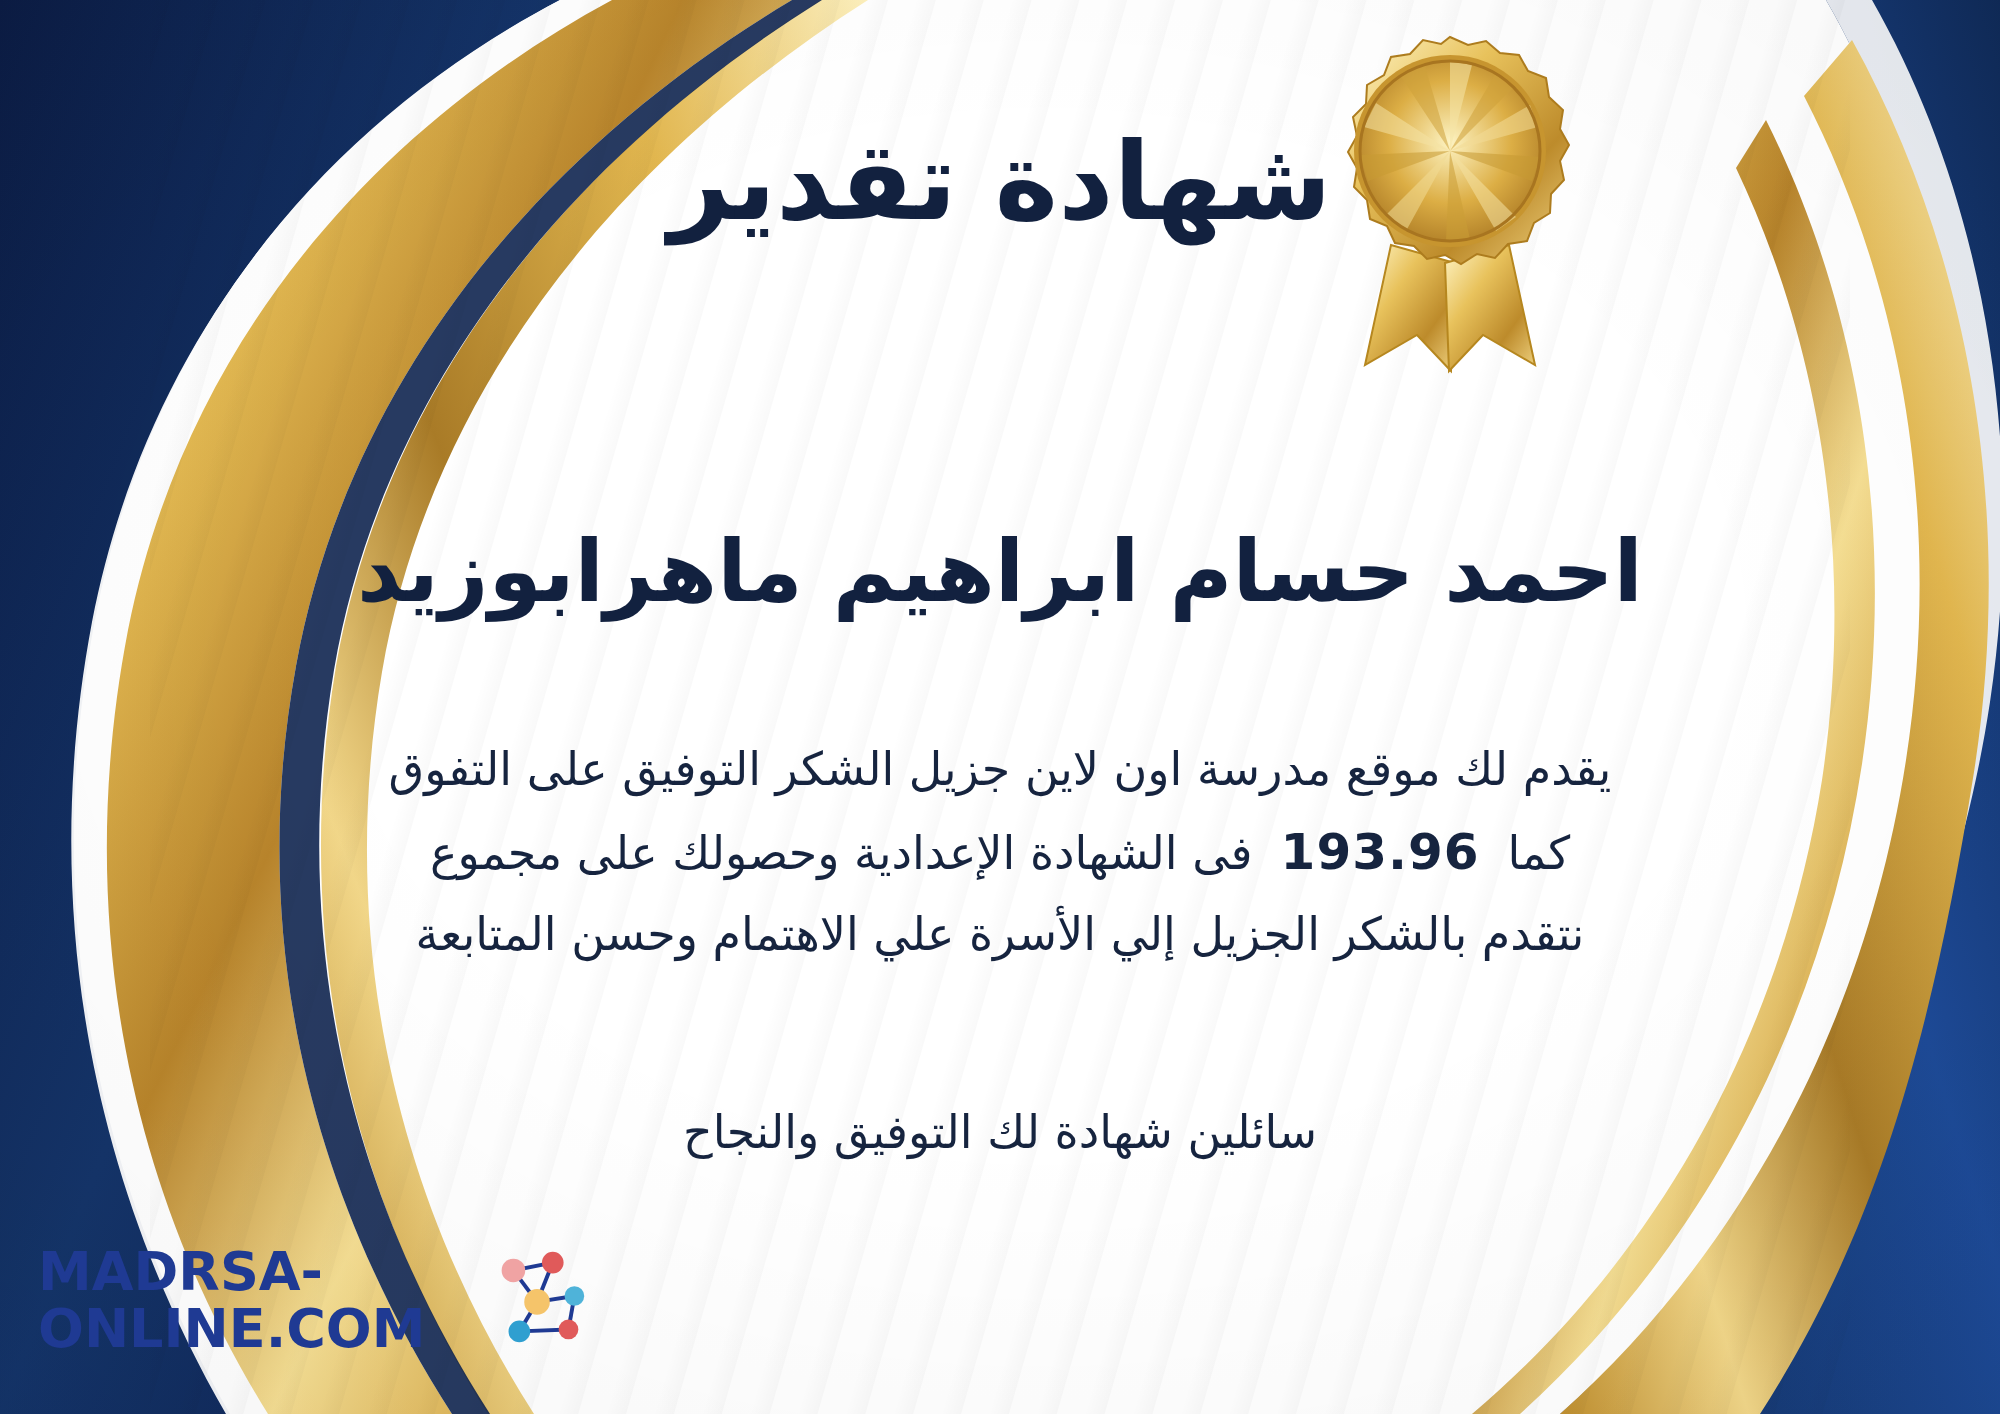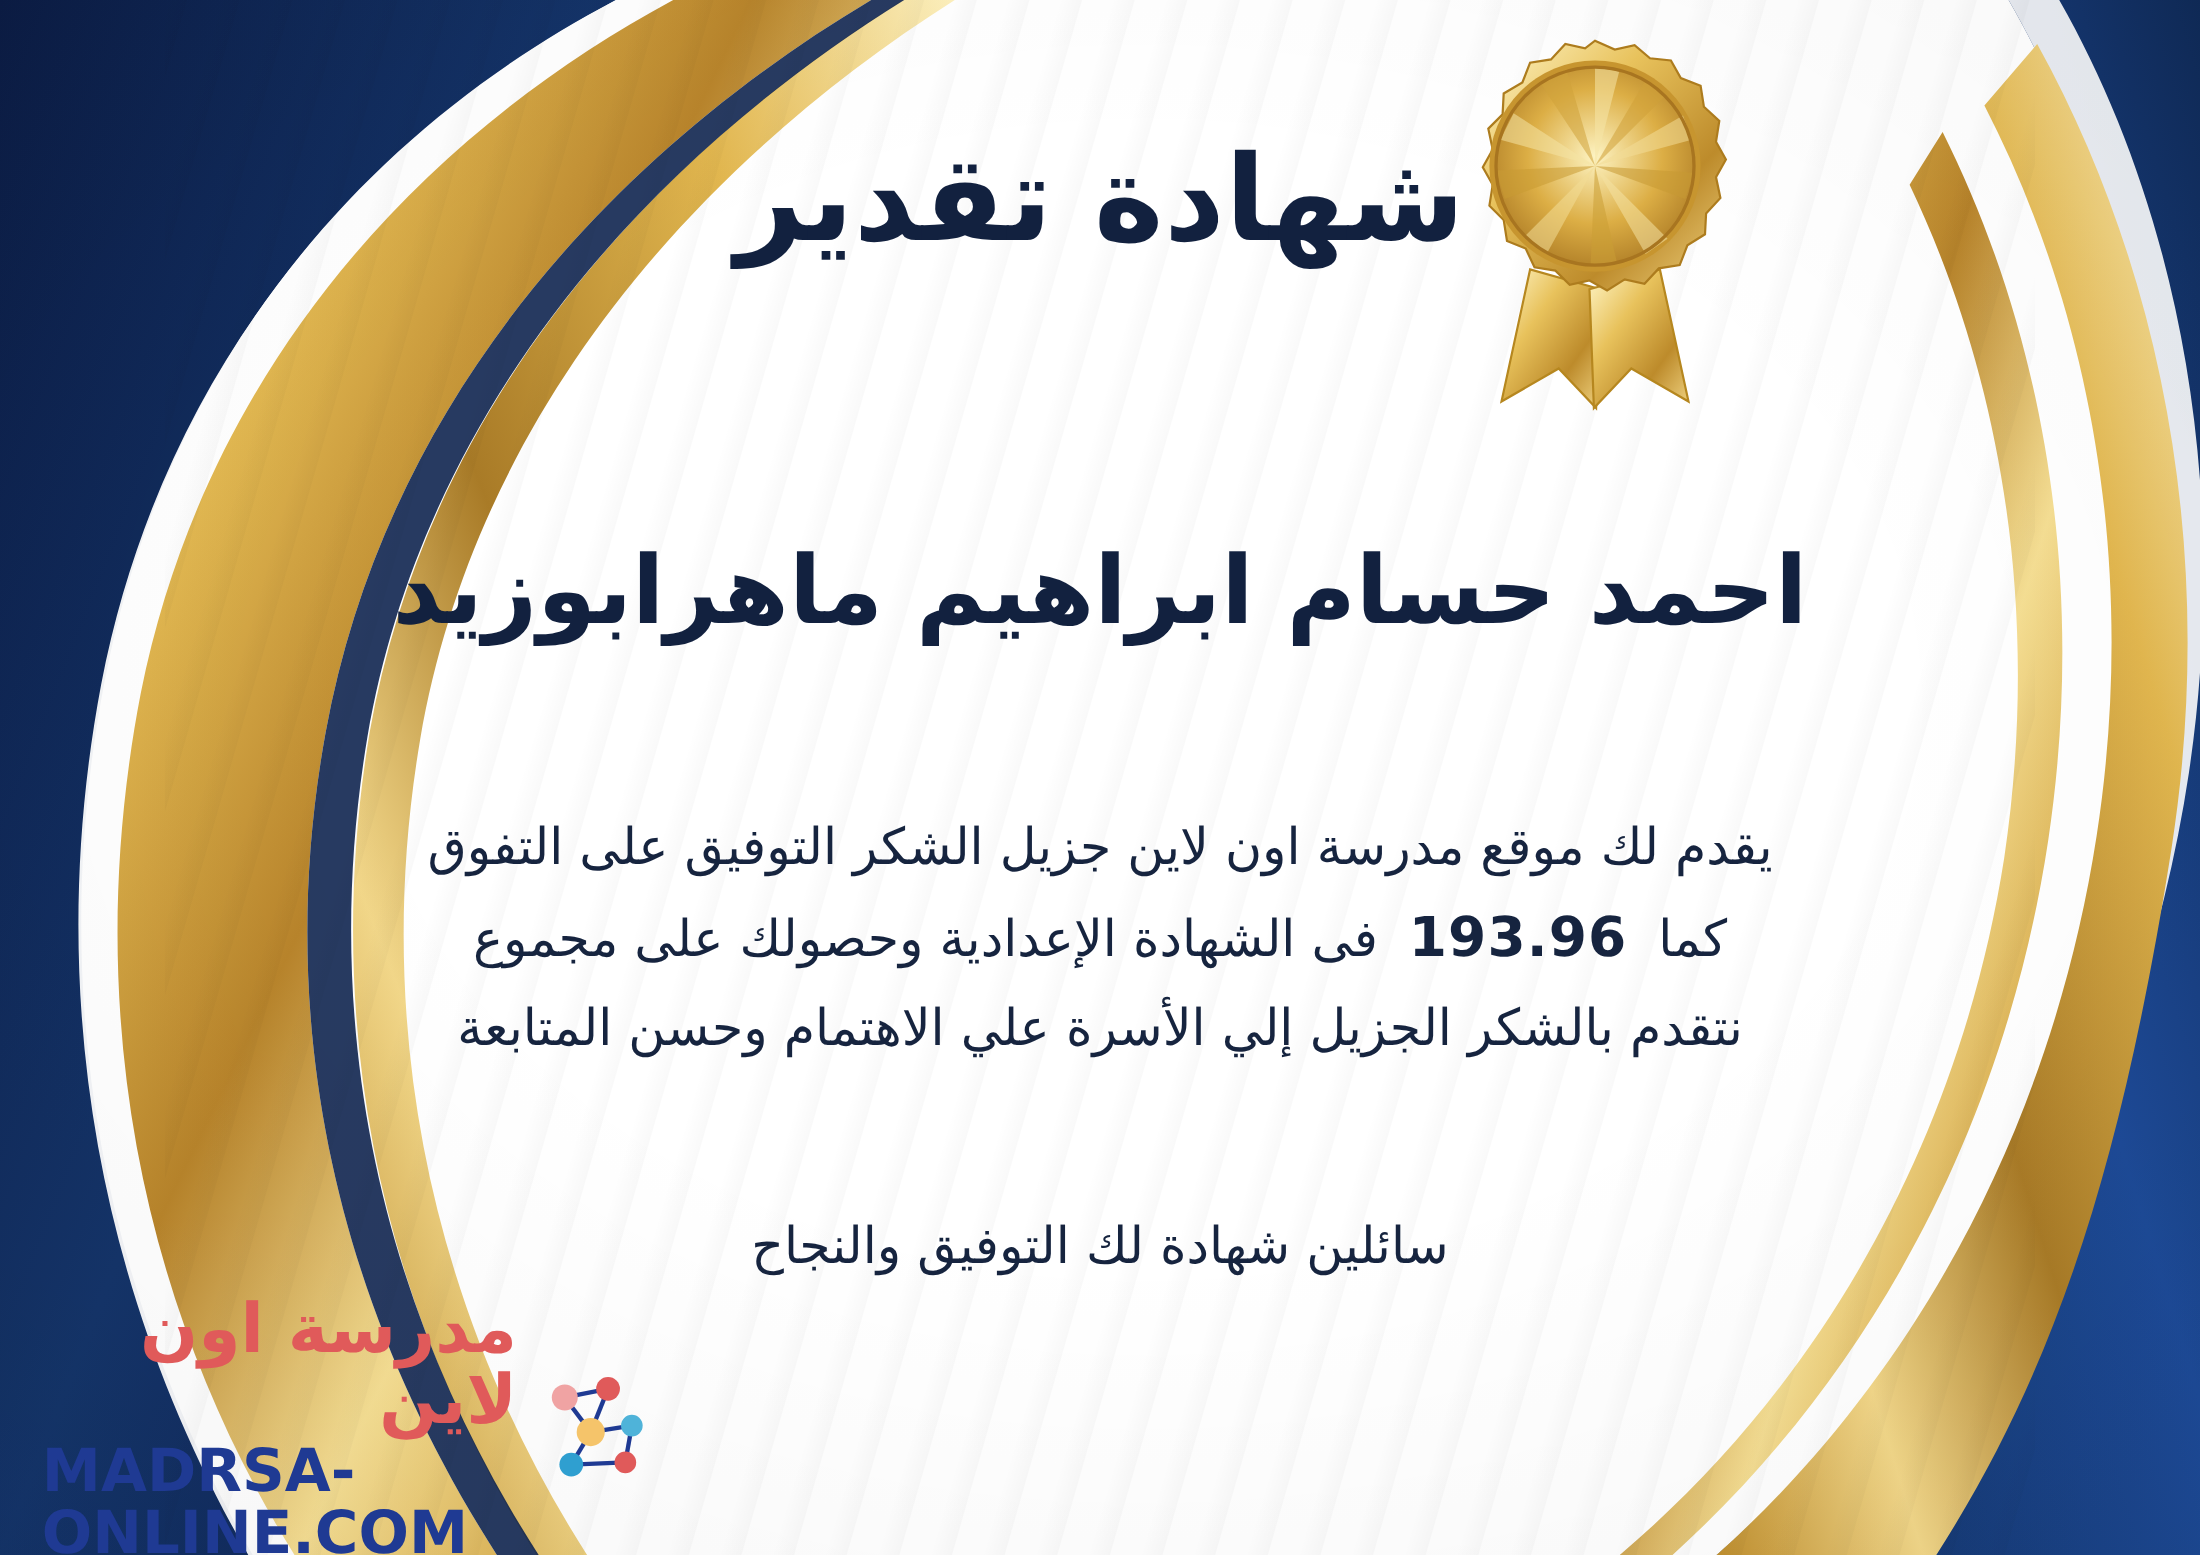--- a/index.html
+++ b/index.html
@@ -67,21 +67,21 @@
     font-size: 108px;
     font-weight: 700;
     color: #12213f;
     letter-spacing: -1px;
     line-height: 1.15;
     white-space: nowrap;
   }
 
   .student-name {
     position: absolute;
-    top: 486px;
+    top: 520px;
     left: 50%;
     transform: translateX(-50%);
     width: 1620px;
     font-size: 86px;
     font-weight: 700;
     color: #12213f;
     line-height: 1.2;
     white-space: nowrap;
   }
 
@@ -290,21 +290,20 @@
       </div>
 
       <div class="body-line">نتقدم  بالشكر الجزيل إلي الأسرة علي الاهتمام وحسن المتابعة</div>
     </div>
 
     <div class="closing">سائلين شهادة لك التوفيق  والنجاح</div>
   </div>
 
   <div class="logo">
     <div class="logo-text">
-      <div class="logo-ar">مدرسة اون لاين</div>
       <div class="logo-en">MADRSA-ONLINE.COM</div>
     </div>
     <svg class="logo-mark" viewBox="0 0 120 120">
       <line x1="34" y1="34" x2="74" y2="26" stroke="#1f3a93" stroke-width="4"></line>
       <line x1="34" y1="34" x2="58" y2="66" stroke="#1f3a93" stroke-width="4"></line>
       <line x1="74" y1="26" x2="58" y2="66" stroke="#1f3a93" stroke-width="4"></line>
       <line x1="58" y1="66" x2="96" y2="60" stroke="#1f3a93" stroke-width="4"></line>
       <line x1="58" y1="66" x2="40" y2="96" stroke="#1f3a93" stroke-width="4"></line>
       <line x1="40" y1="96" x2="90" y2="94" stroke="#1f3a93" stroke-width="4"></line>
       <line x1="96" y1="60" x2="90" y2="94" stroke="#1f3a93" stroke-width="4"></line>

